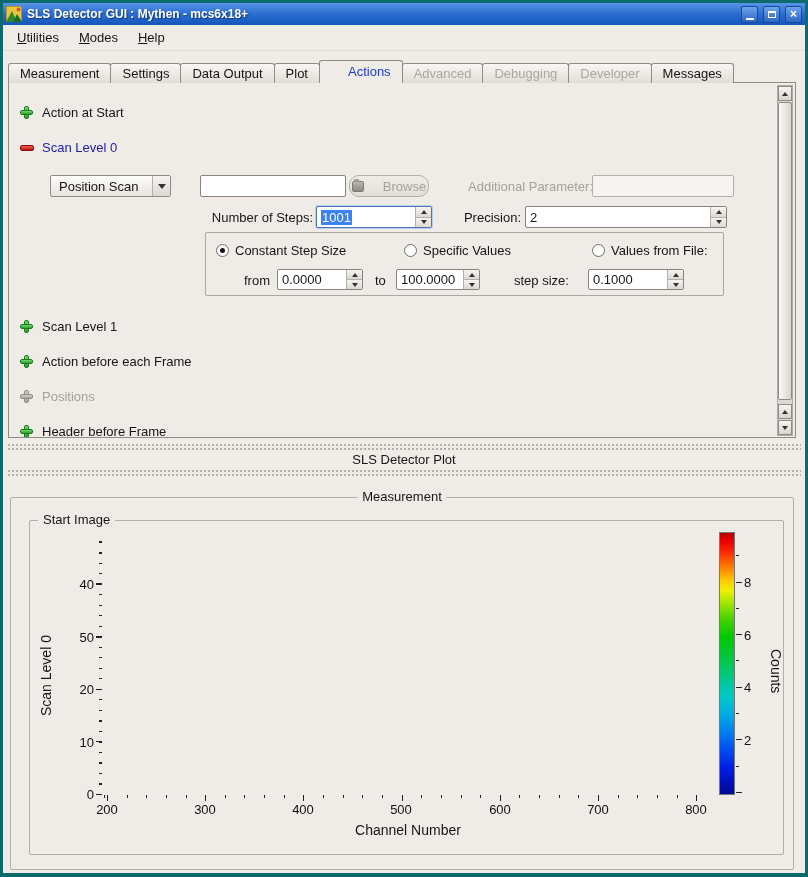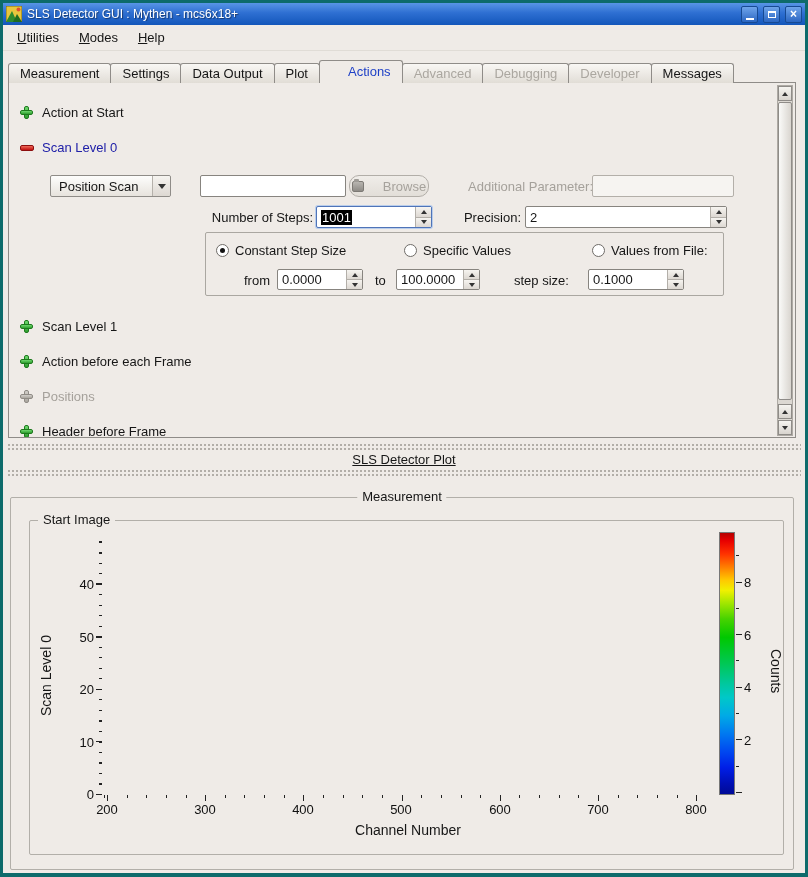--- a/index.html
+++ b/index.html
@@ -9,21 +9,21 @@
   
   .edge{position:absolute;background:#0d6b6b;z-index:50;}
   .edge-top{left:0;top:0;width:100%;height:3px;}
   .edge-left{left:0;top:0;width:3px;height:100%;}
   .edge-right{right:0;top:0;width:3px;height:100%;}
   .edge-bottom{left:0;bottom:0;width:100%;height:4px;}
   
   .titlebar{position:absolute;left:3px;top:3px;right:3px;height:22px;
             background:linear-gradient(to bottom,#5895e6 0%,#2e6fd2 45%,#1356ba 100%);
             display:flex;align-items:center;padding:0 3px;gap:5px;}
-  .titlebar .title{color:#fff;font-weight:normal;font-size:12px;flex:1;
+  .titlebar .title{color:#fff;font-weight:bold;font-size:12px;flex:1;
                    text-shadow:1px 1px 1px rgba(0,0,0,.45);white-space:nowrap;overflow:hidden;}
   .tb-btn{width:17px;height:17px;border:1px solid #174a93;border-radius:2px;
           background:linear-gradient(#6ea4ea,#2b66c2);display:flex;align-items:center;justify-content:center;
           color:#fff;font-size:12px;font-weight:bold;line-height:1;}
   .glyph-min{display:block;width:8px;height:2px;background:#fff;margin-top:9px;}
   .glyph-max{display:block;width:8px;height:7px;border:1px solid #fff;border-top-width:2px;}
   
   .menubar{position:absolute;left:3px;top:25px;right:3px;height:26px;background:#efebe7;
            display:flex;align-items:center;padding:0 6px;gap:4px;border-bottom:1px solid #e0dcd6;}
   .menu-item{padding:3px 8px;cursor:default;}
@@ -62,39 +62,39 @@
           font:13px "Liberation Sans",sans-serif;padding:0 4px;}
   .tfield:disabled,.tfield.disabled{background:#f6f4f1;border-color:#b3afa9;}
   .pushbtn{position:absolute;height:22px;background:linear-gradient(#fbfaf8,#e6e2dc);border:1px solid #8f8c88;
            border-radius:10px;display:flex;align-items:center;justify-content:center;gap:19px;}
   .pushbtn.disabled{color:#a6a29c;background:linear-gradient(#f0ede9,#e2ded8);border-color:#b2aea8;}
   .browse-icon{width:12px;height:11px;background:linear-gradient(#b8b5b0,#8e8b86);border:1px solid #7d7a75;border-radius:2px;position:relative;}
   .browse-icon::before{content:"";position:absolute;left:1px;top:-3px;width:5px;height:3px;background:#9e9b96;border-radius:1px 1px 0 0;}
   .spin{position:absolute;height:22px;background:#fff;border:1px solid #87847f;border-radius:2px;display:flex;}
   .spin.focus{border-color:#4f74b8;box-shadow:0 0 0 1px #b9cdeb;}
   .spin .sval{flex:1;display:flex;align-items:center;padding:0 4px;white-space:nowrap;overflow:hidden;}
-  .spin .sel{background:#000000;color:#fff;padding:0 1px;}
+  .spin .sel{background:#3b82f6;color:#fff;padding:0 1px;}
   .spin .arrows{width:16px;border-left:1px solid #b3afa9;display:flex;flex-direction:column;}
   .spin .sb{flex:1;display:flex;align-items:center;justify-content:center;background:linear-gradient(#f6f4f0,#ddd8d2);}
   .spin .sb + .sb{border-top:1px solid #b3afa9;}
   .radio{width:13px;height:13px;border-radius:50%;background:#fff;border:1px solid #6f6c68;position:relative;flex:0 0 13px;}
   .radio.checked::after{content:"";position:absolute;left:3px;top:3px;width:5px;height:5px;border-radius:50%;background:#141414;}
   .radio-item{position:absolute;display:flex;align-items:center;gap:6px;height:16px;}
   .gbox{position:absolute;border:1px solid #aaa7a1;border-radius:2px;}
   
   .vscroll{position:absolute;right:2px;top:2px;width:16px;height:351px;background:#dcd8d2;border:1px solid #aeaaa4;}
   .sc-btn{position:absolute;left:0;width:14px;height:15px;background:linear-gradient(#f6f4f0,#d8d4ce);
           border:1px solid #8f8c88;display:flex;align-items:center;justify-content:center;}
   .sc-thumb{position:absolute;left:0;top:16px;width:14px;height:298px;background:linear-gradient(90deg,#fafaf8,#d9d5cf);
             border:1px solid #8f8c88;border-radius:2px;}
   
   .splitter{position:absolute;left:3px;top:440px;right:3px;height:44px;}
   .dots{position:absolute;left:4px;right:4px;height:9px;
         background-image:radial-gradient(#b2aea8 1px,transparent 1.2px);background-size:4px 4px;}
-  .splitter .label{position:absolute;left:0;right:0;top:12px;text-align:center;font-size:13px;text-decoration:underline;}
+  .splitter .label{position:absolute;left:0;right:0;top:12px;text-align:center;font-size:13px;}
   
   .group{position:absolute;border:1px solid #b2afa9;border-radius:2px;}
   .gtitle{position:absolute;top:-9px;background:#efebe7;padding:0 5px;font-size:13px;white-space:nowrap;}
   .gtitle.center{left:50%;transform:translateX(-50%);}
   .gtitle.left{left:8px;}
   
   .heatmap{position:absolute;left:72px;top:11px;width:612px;height:263px;border:1px solid #3c3c3c;
     background:
       repeating-linear-gradient(90deg, rgba(0,0,40,0.05) 0 1px, transparent 1px 12.3px),
       repeating-linear-gradient(180deg, rgba(0,0,40,0.05) 0 1px, transparent 1px 10.8px),

